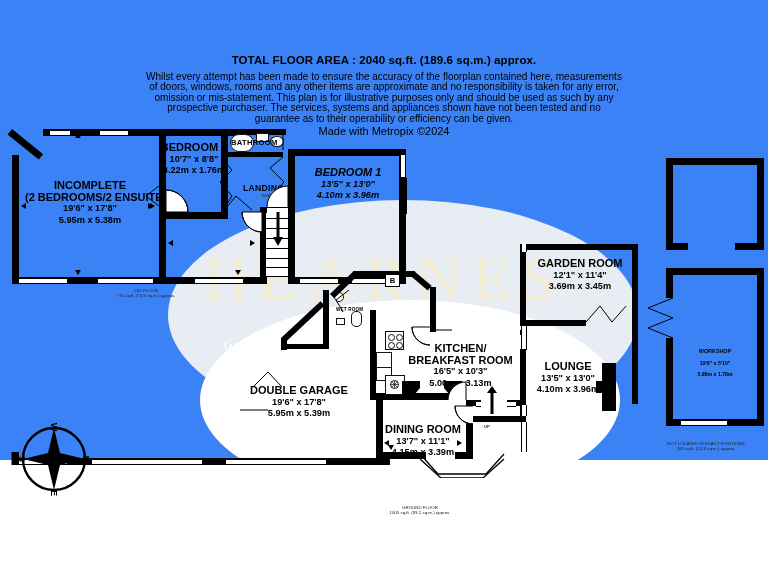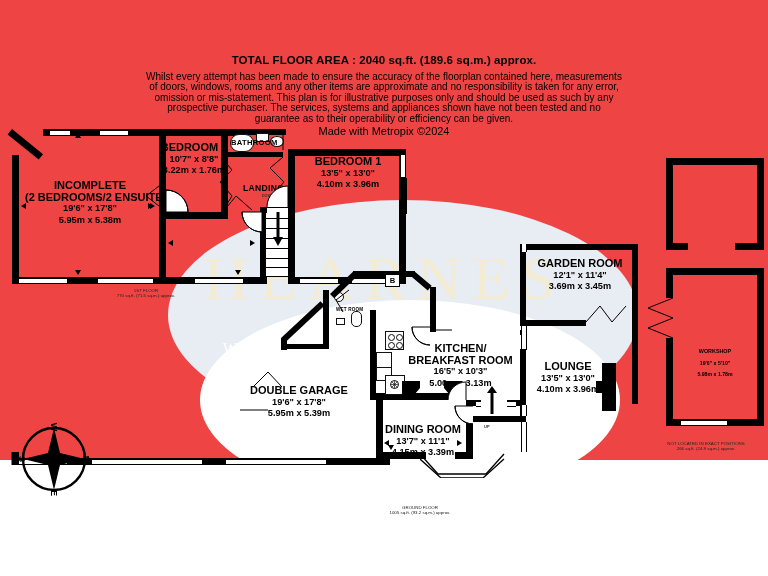--- a/index.html
+++ b/index.html
@@ -1,17 +1,17 @@
 <!DOCTYPE html>
 <html><head>
 <meta charset="utf-8">
 <style>
   html,body{margin:0;padding:0;background:#ffffff;}
   body{width:768px;height:576px;overflow:hidden;font-family:"Liberation Sans",sans-serif;color:#000;}
-  #stage{position:relative;width:768px;height:460px;background:#ef4444;}
+  #stage{position:relative;width:768px;height:460px;background:#3b82f6;}
 
   
   .hdr{position:absolute;left:0;top:0;width:768px;text-align:center;}
   .hdr-title{font-size:11.5px;font-weight:700;letter-spacing:.1px;margin-top:54px;}
   .hdr-disc{font-size:10px;line-height:10.4px;width:480px;margin:6px auto 0 auto;}
   .hdr-made{font-size:11px;margin-top:1px;}
 
   
   .wall{position:absolute;background:#000;}
   .win{position:absolute;background:#fff;border-top:1.3px solid #000;border-bottom:1.3px solid #000;}
@@ -149,21 +149,21 @@
   <div class="wall" style="left:260px;top:207px;width:7px;height:6px;"></div>
 
   <div class="wall" style="left:288px;top:149px;width:118px;height:7px;"></div>
   <div class="wall" style="left:399px;top:149px;width:7px;height:135px;"></div>
   <div class="wall" style="left:288px;top:277px;width:118px;height:7px;"></div>
   <div class="wall" style="left:288px;top:149px;width:7px;height:58px;"></div>
   <div class="wall" style="left:399px;top:178px;width:8px;height:36px;"></div>
   <div class="win" style="left:300px;top:278px;width:38px;height:4px;"></div>
   <div class="win" style="left:352px;top:278px;width:40px;height:4px;"></div>
   <div class="winv" style="left:400px;top:155px;width:4px;height:22px;"></div>
-  <div class="lbl" style="left:302px;top:156px;width:92px;">
+  <div class="lbl" style="left:302px;top:167px;width:92px;font-style:italic;">
     <div class="nm">BEDROOM 1</div>
     <div class="d1">13'5"  x 13'0"</div>
     <div class="d2">4.10m  x 3.96m</div>
   </div>
 
   <div class="tinytxt" style="left:96px;top:288px;width:100px;">
     <div>1ST FLOOR</div>
     <div>770 sq.ft. (71.5 sq.m.) approx.</div>
   </div>
 

